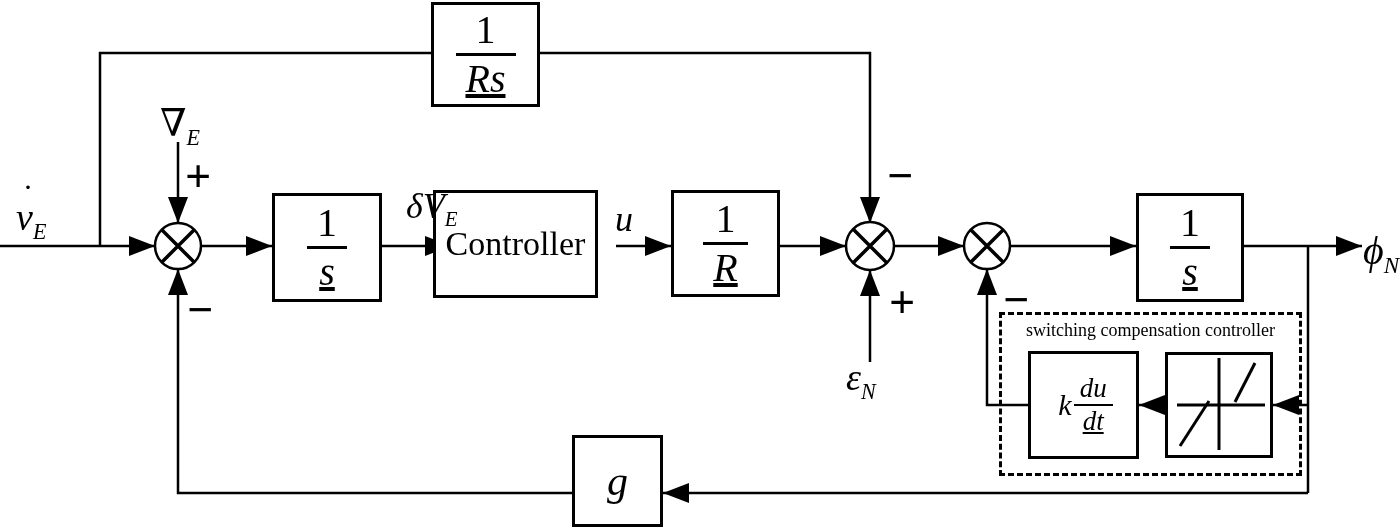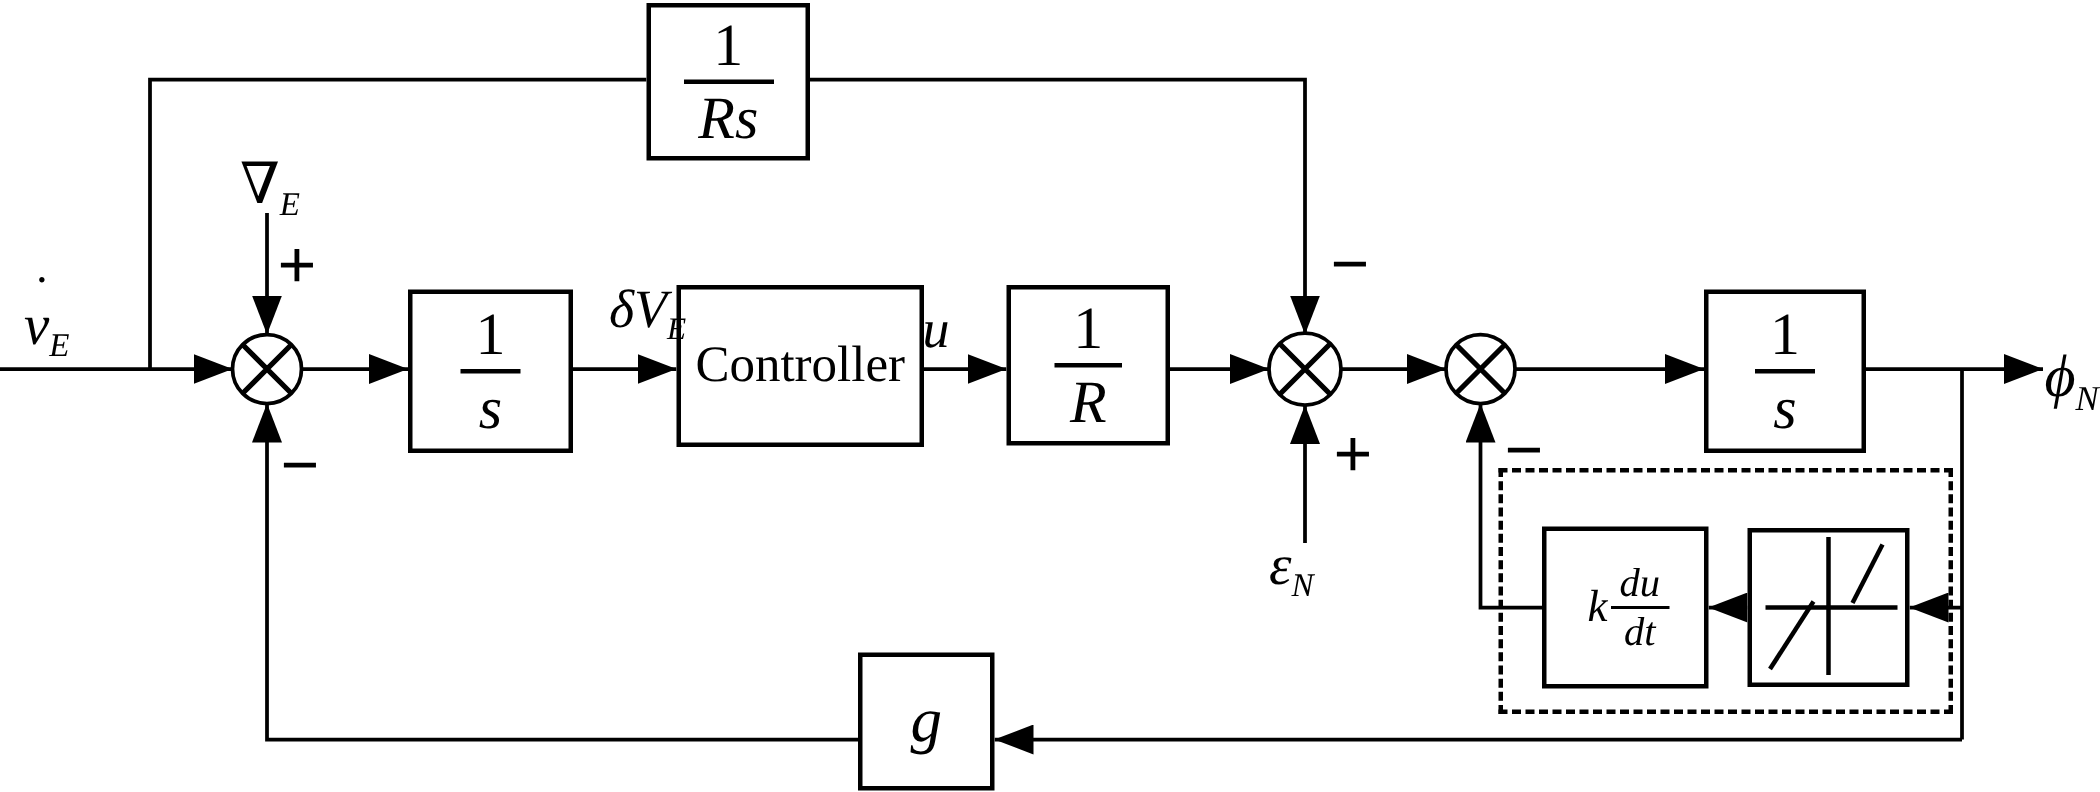--- a/index.html
+++ b/index.html
@@ -13,21 +13,21 @@
   .block {
     position:absolute; box-sizing:border-box;
     border:3px solid #000; background:#fff;
     display:flex; align-items:center; justify-content:center;
   }
   .frac { display:inline-flex; flex-direction:column; align-items:center;
           font-size:40px; line-height:1.0; }
   .frac .num { padding:0 2px; }
   .frac .bar { align-self:center; width:calc(100% + 16px); height:0;
                border-top:3px solid #000; margin:3px 0; }
-  .frac .den { font-style:italic; padding:0 2px; }
+  .frac .den { font-style:italic; padding:0 2px;text-decoration:underline; }
   .frac.small { font-size:27px; }
   .frac.small .num { font-style:italic; }
   .frac.small .bar { border-top-width:2.5px; margin:2px 0; width:calc(100% + 8px); }
 
   .ctrl-label { font-size:34px; }
   .g-label { font-size:42px; font-style:italic; }
   .kdu-wrap { display:flex; align-items:center; gap:6px; }
   .coef { font-size:30px; font-style:italic; }
 
   .siglabel { position:absolute; font-style:italic; font-size:38px; line-height:1; white-space:nowrap; }
@@ -82,38 +82,39 @@
       <circle cx="987" cy="246" r="23"></circle>
     </g>
     <g stroke="#000" stroke-width="3.5" fill="none">
       <path d="M162,230 L194,262 M162,262 L194,230"></path>
       <path d="M853,229 L887,263 M853,263 L887,229"></path>
       <path d="M971,230 L1003,262 M971,262 L1003,230"></path>
     </g>
   </svg>
 
   <div class="dashed-box" style="left:999px; top:312px; width:303px; height:164px;"></div>
+  <div class="dashed-title" style="left:1002px; top:321px; width:297px;">switching compensation controller</div>
 
   <div class="block" style="left:431px; top:2px; width:109px; height:105px;">
     <span class="frac">
       <span class="num">1</span>
       <span class="bar"></span>
       <span class="den">Rs</span>
     </span>
   </div>
 
   <div class="block" style="left:272px; top:193px; width:110px; height:109px;">
     <span class="frac">
       <span class="num">1</span>
       <span class="bar"></span>
       <span class="den">s</span>
     </span>
   </div>
 
-  <div class="block" style="left:451px; top:190px; width:165px; height:108px;">
+  <div class="block" style="left:433px; top:190px; width:165px; height:108px;">
     <span class="ctrl-label">Controller</span>
   </div>
 
   <div class="block" style="left:671px; top:190px; width:109px; height:107px;">
     <span class="frac">
       <span class="num">1</span>
       <span class="bar"></span>
       <span class="den">R</span>
     </span>
   </div>

